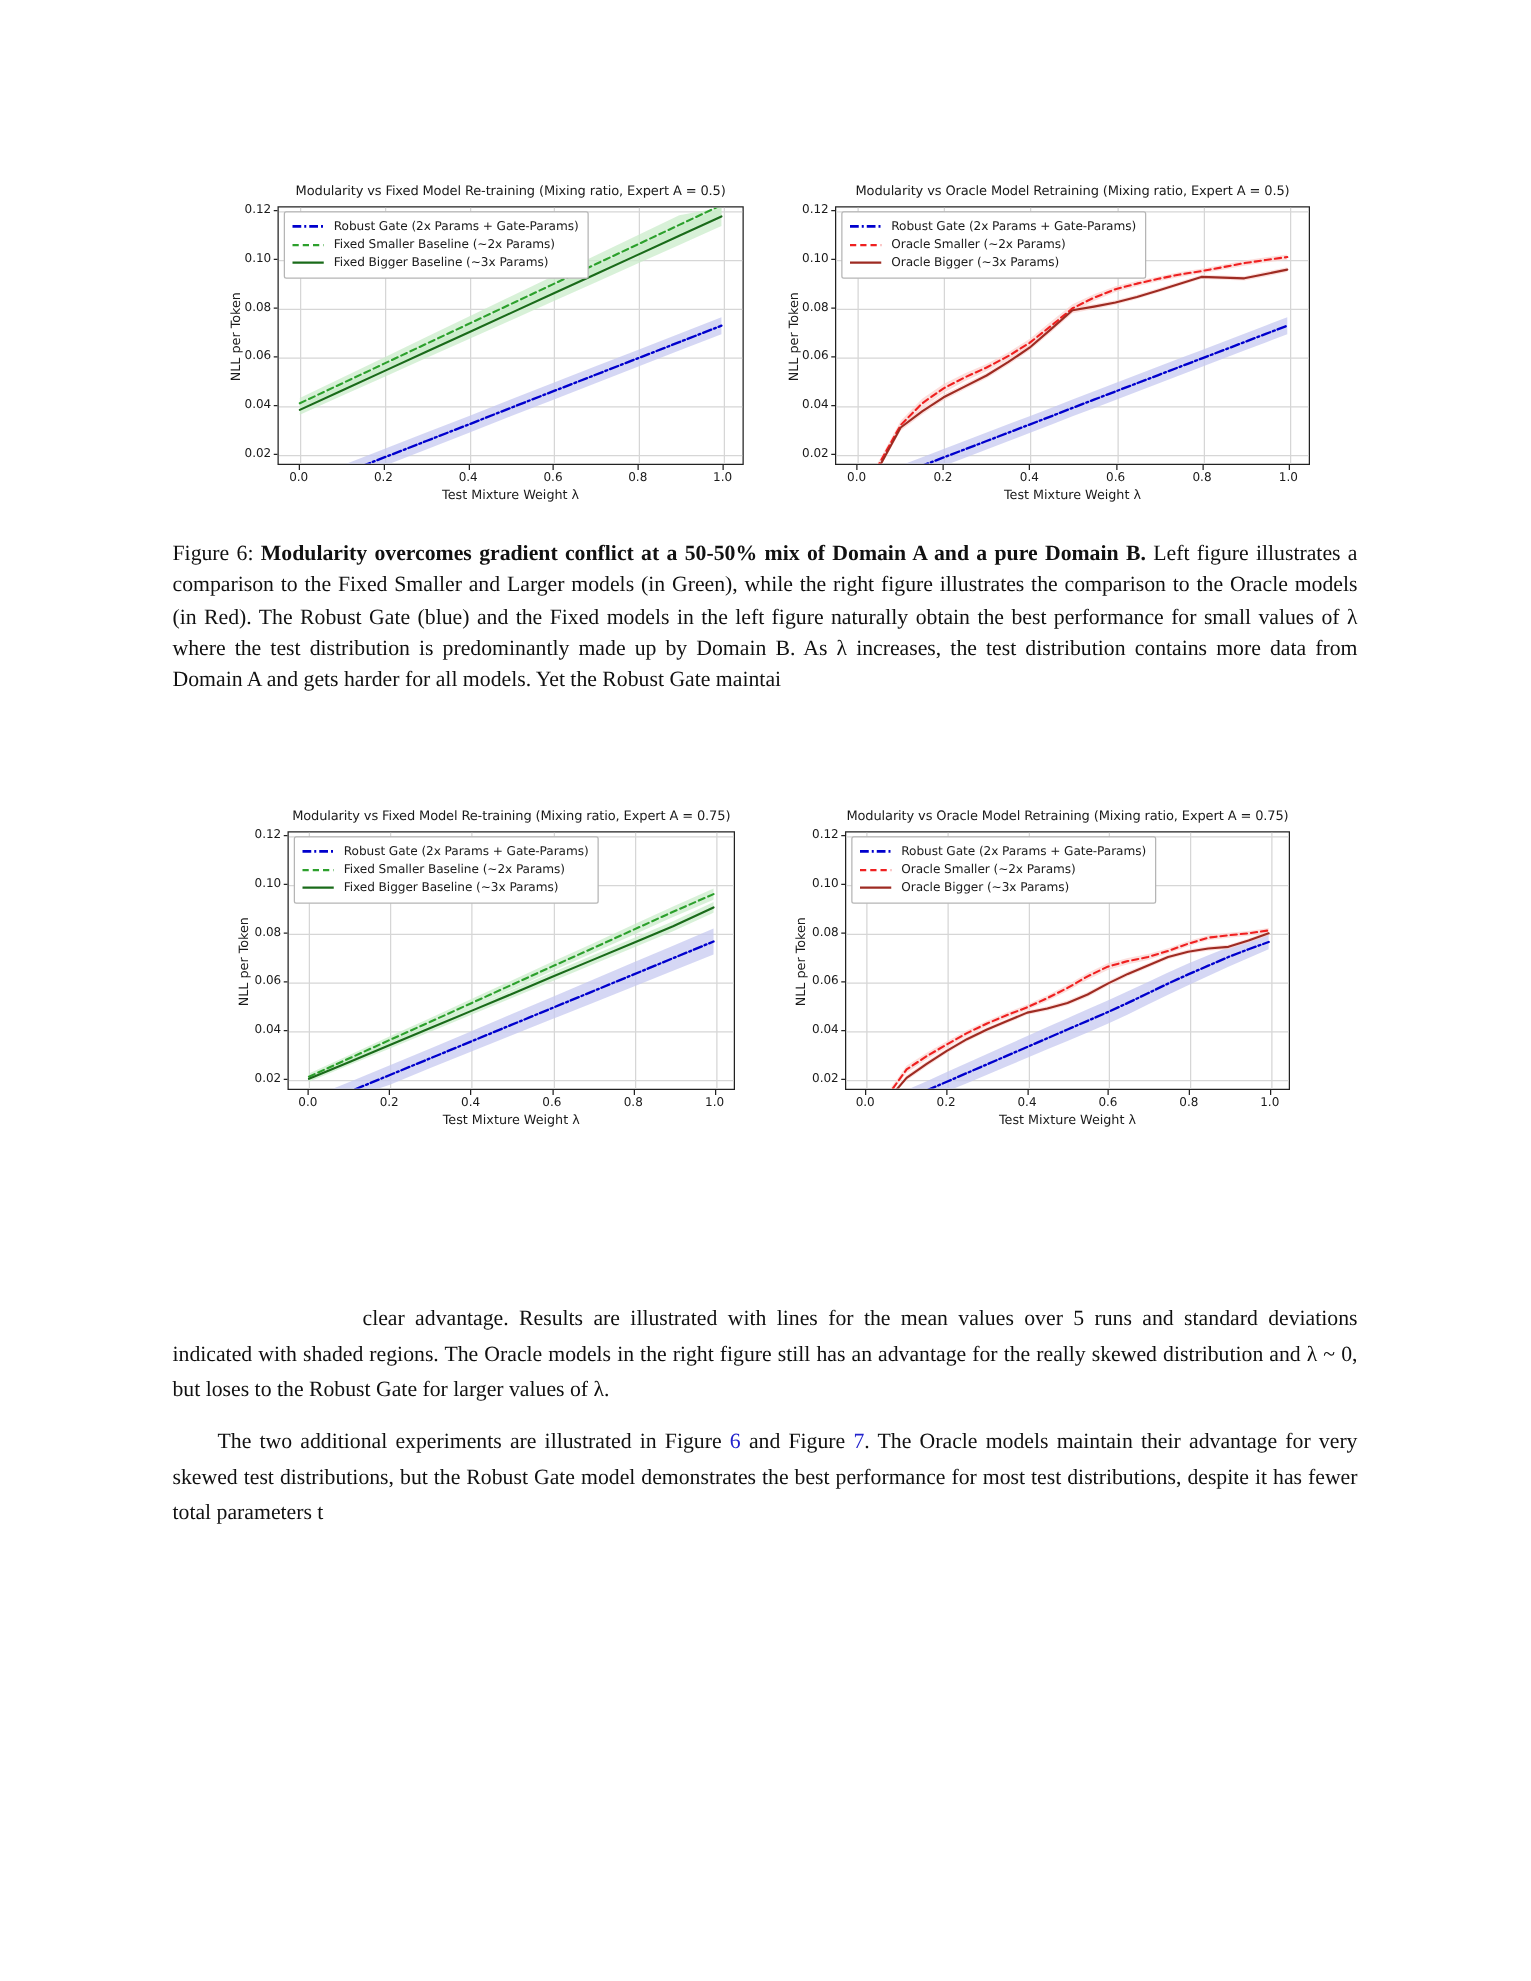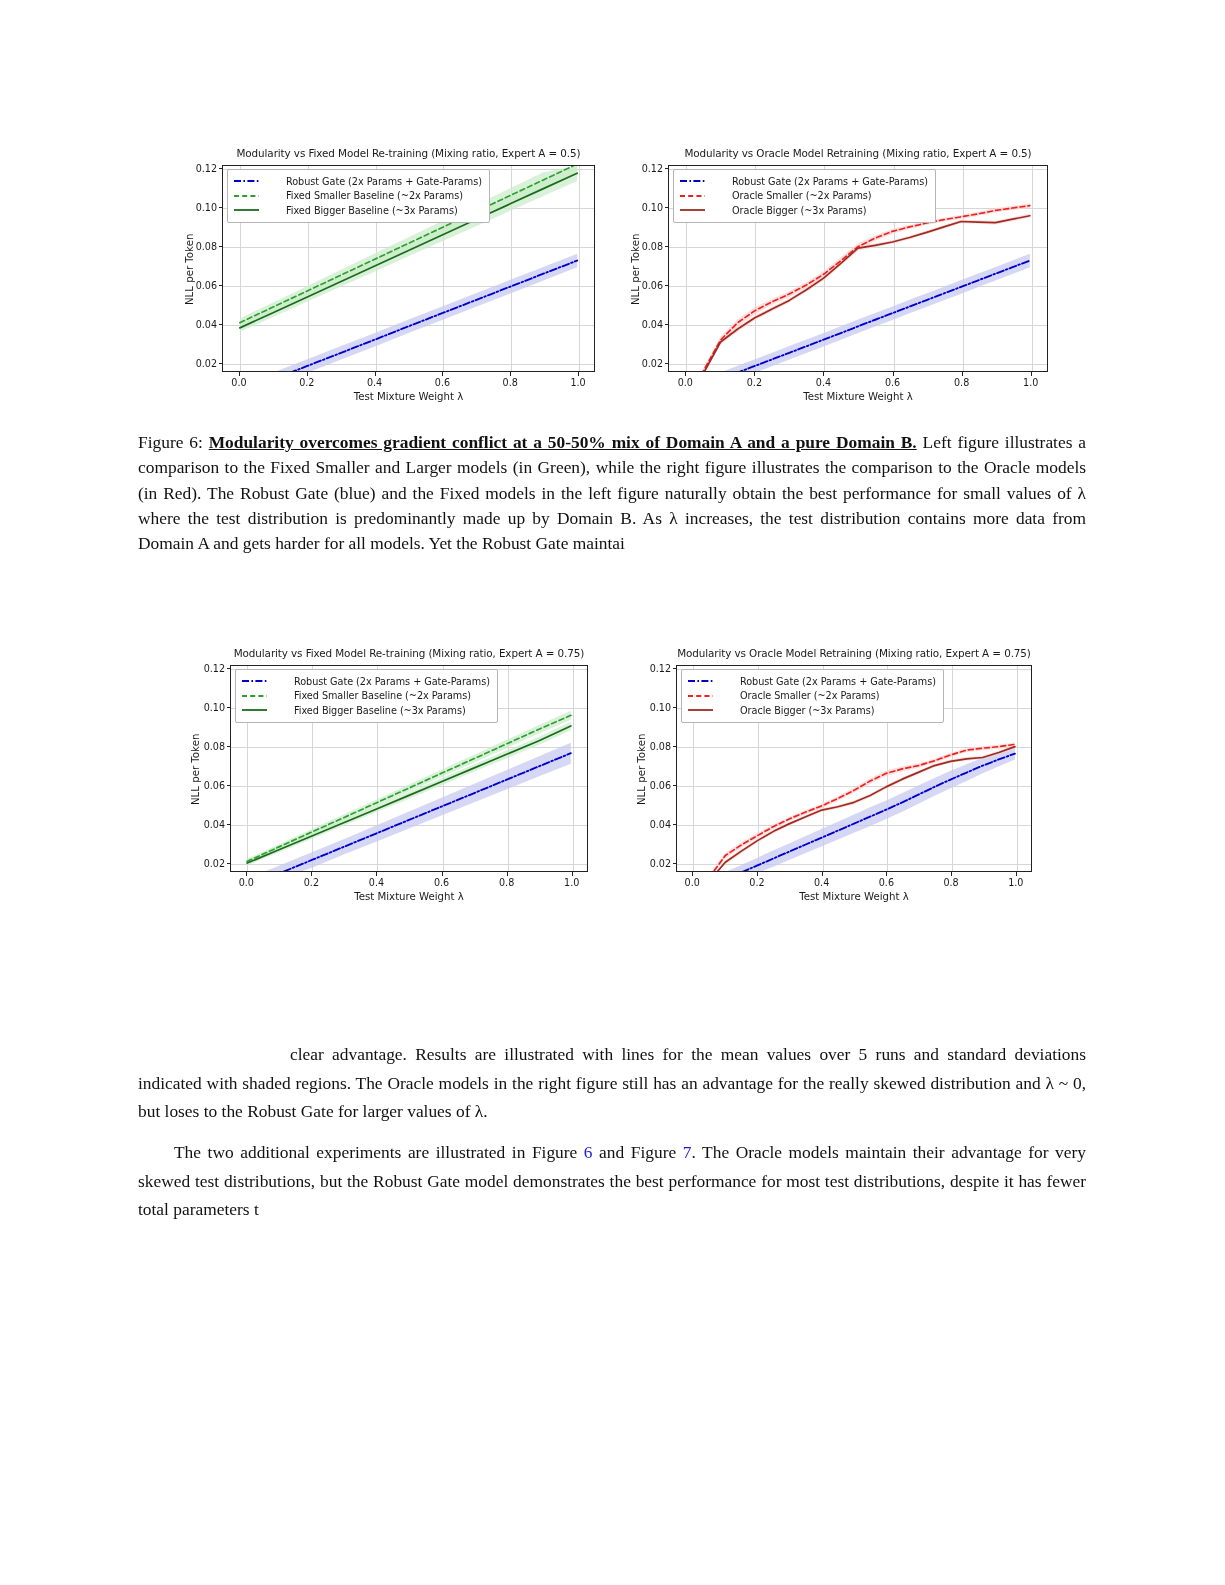--- a/index.html
+++ b/index.html
@@ -23,21 +23,21 @@
     position: absolute;
     left: 138px;
     width: 948px;
     font-family: "Liberation Serif", serif;
     font-size: 17.4px;
     line-height: 25.3px;
     text-align: justify;
     text-justify: inter-word;
     color: #111;
   }
-  .caption-block b { font-weight: bold; text-decoration: underline; }
+  .caption-block b { font-weight: bold; }
   .para {
     position: absolute;
     left: 138px;
     width: 948px;
     font-family: Liberation Serif, serif;
     font-size: 17.4px;
     line-height: 28.5px;
     text-align: justify;
     color: #111;
   }
@@ -150,21 +150,20 @@
     margin-right: 7px;
     flex: 0 0 27px;
     position: relative;
   }
   .legend-swatch svg { display:block; }
   .legend-text {
     font-family: "DejaVu Sans", sans-serif;
     font-size: 9.7px;
     color: #1a1a1a;
     letter-spacing: -0.05px;
-    margin-left: 19px;
   }
 </style>
 </head>
 <body>
 
 <div class="page">
 
   <div id="charts-root">
       <div class="chart" style="left: 176px; top: 145px; width: 430px; height: 250px;">
         <div class="chart-title" style="left: 46px; width: 373px; top: 2px;">Modularity vs Fixed Model Re-training (Mixing ratio, Expert A = 0.5)</div>

